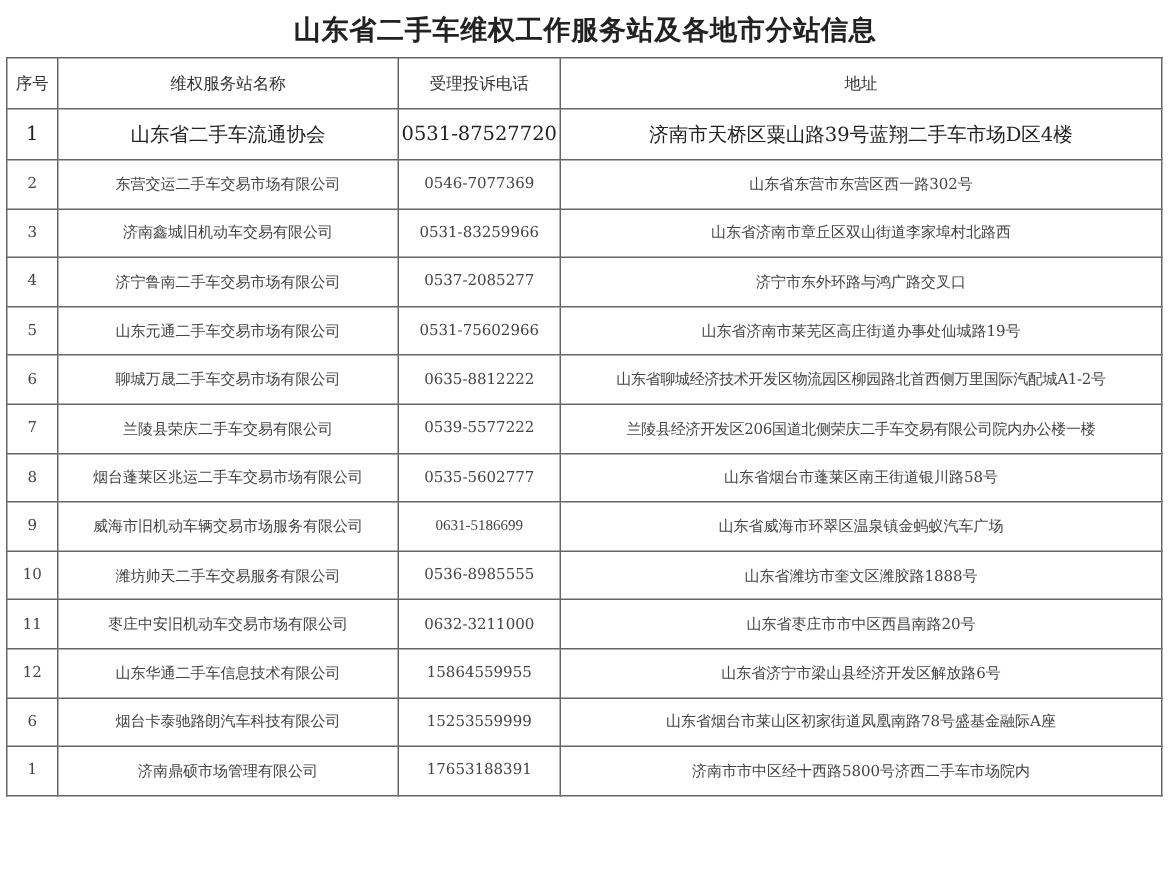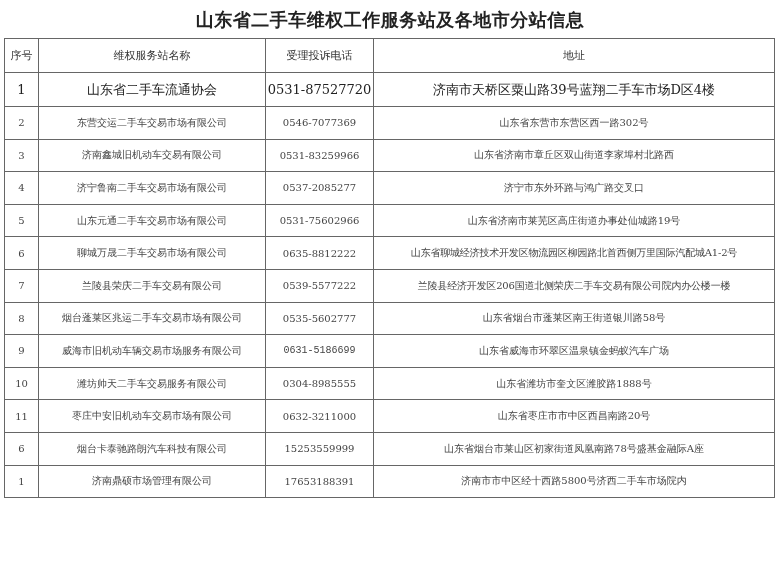--- a/index.html
+++ b/index.html
@@ -7,21 +7,21 @@
     .title { position: absolute; top: 8px; left: 0; width: 780px; text-align: center; font-size: 18px; font-weight: bold; color: #222; letter-spacing: 0.5px; }
     table { position: absolute; top: 38px; left: 4px; width: 771px; border-collapse: collapse; table-layout: fixed; }
     td, th { border: 1px solid #666; text-align: center; vertical-align: middle; padding: 0; font-weight: normal; overflow: hidden; white-space: nowrap; }
     th { height: 33px; font-size: 11px; color: #333; }
     tr.r1 td { height: 33px; font-size: 13px; color: #222; }
     tr.rn td { height: 31.6px; font-size: 10px; color: #444; }
     .c1 { width: 33px; margin-top: 12px; }
     .c2 { width: 226px; }
     .c3 { width: 107px; }
     .c4 { width: auto; }
-    .sans { font-family: Liberation Mono, monospace; color: #111; }
+    .sans { font-family: Liberation Serif, serif; color: #111; }
     .addr-small { font-size: 9.5px; letter-spacing: -0.2px; }
   </style>
 </head>
 <body>
 
 <div class="title">山东省二手车维权工作服务站及各地市分站信息</div>
 
 <table>
   <thead>
     <tr>
@@ -82,28 +82,34 @@
     </tr>
     <tr class="rn">
       <td>9</td>
       <td>威海市旧机动车辆交易市场服务有限公司</td>
       <td class="sans">0631-5186699</td>
       <td>山东省威海市环翠区温泉镇金蚂蚁汽车广场</td>
     </tr>
     <tr class="rn">
       <td>10</td>
       <td>潍坊帅天二手车交易服务有限公司</td>
-      <td>0304-8985555</td>
+      <td>0536-8985555</td>
       <td>山东省潍坊市奎文区潍胶路1888号</td>
     </tr>
     <tr class="rn">
       <td>11</td>
       <td>枣庄中安旧机动车交易市场有限公司</td>
       <td>0632-3211000</td>
       <td>山东省枣庄市市中区西昌南路20号</td>
+    </tr>
+    <tr class="rn">
+      <td>12</td>
+      <td>山东华通二手车信息技术有限公司</td>
+      <td>15864559955</td>
+      <td>山东省济宁市梁山县经济开发区解放路6号</td>
     </tr>
     <tr class="rn">
       <td>6</td>
       <td>烟台卡泰驰路朗汽车科技有限公司</td>
       <td>15253559999</td>
       <td>山东省烟台市莱山区初家街道凤凰南路78号盛基金融际A座</td>
     </tr>
     <tr class="rn">
       <td>1</td>
       <td>济南鼎硕市场管理有限公司</td>

